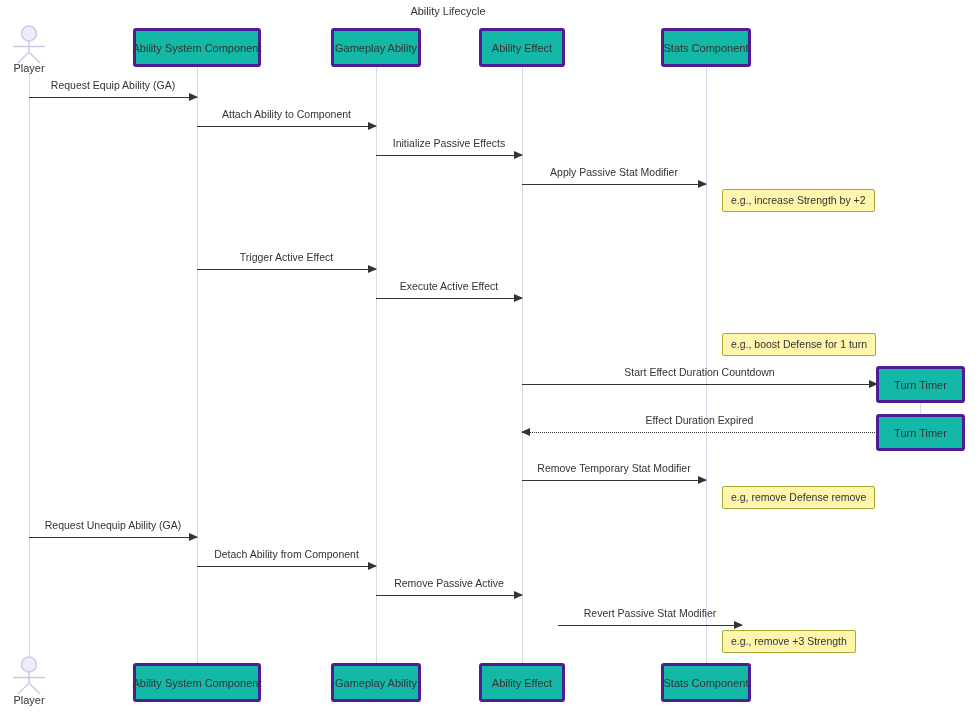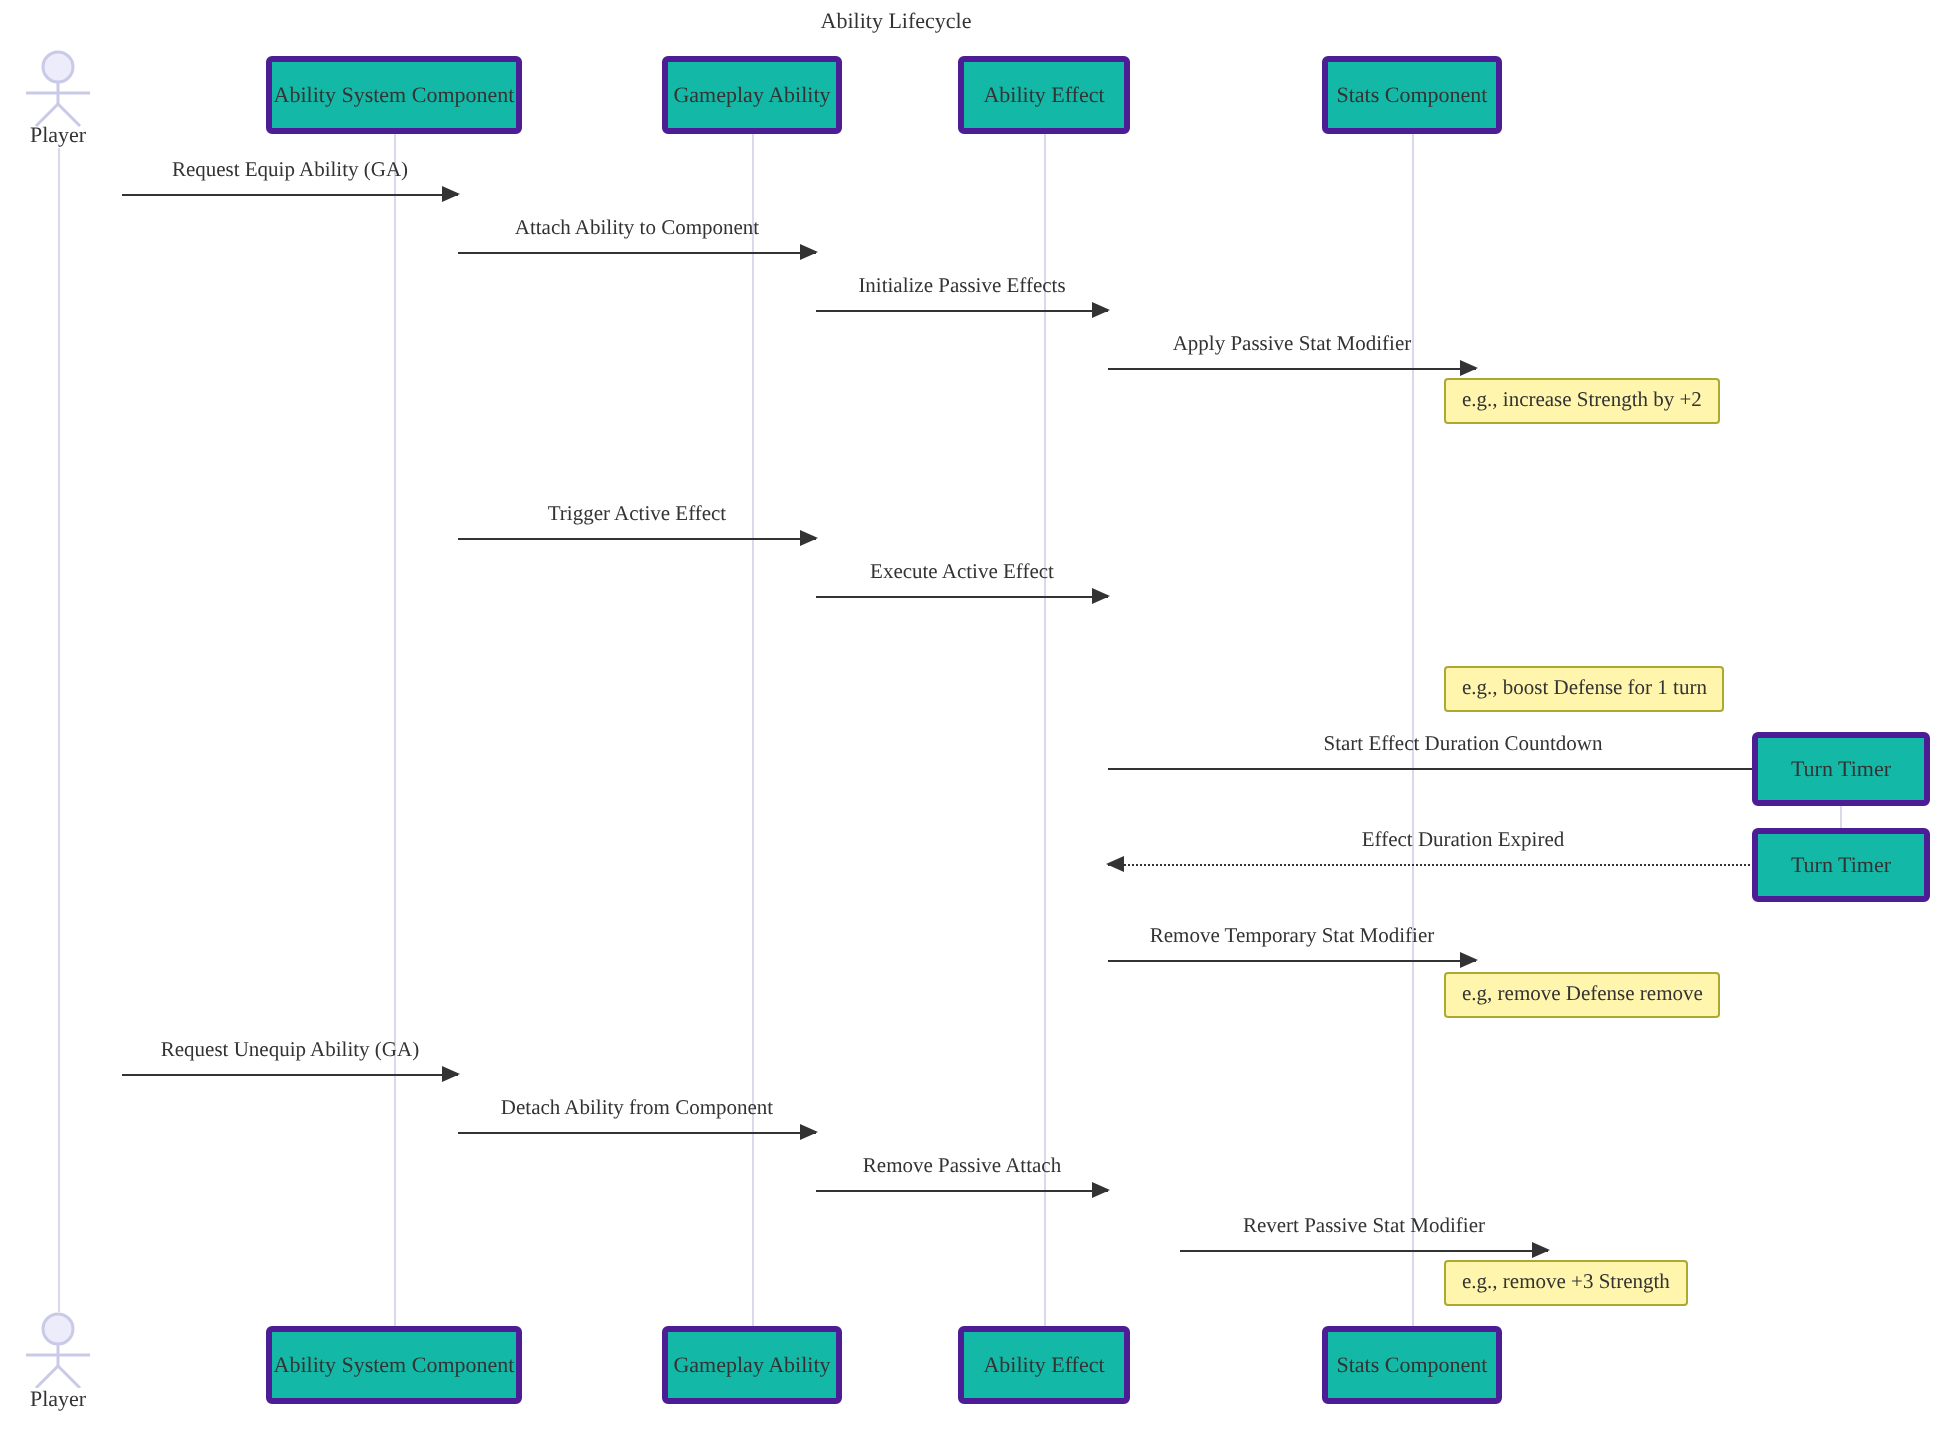--- a/index.html
+++ b/index.html
@@ -1,31 +1,31 @@
 <!DOCTYPE html>
 <html><head>
 <meta charset="utf-8">
 <style>
   html,body{margin:0;padding:0;background:#ffffff;}
   .stage{
     position:relative;width:980px;height:720px;background:#ffffff;
-    font-family:Liberation Serif, serif;color:#333333;overflow:hidden;
+    font-family:Liberation Sans, sans-serif;color:#333333;overflow:hidden;
   }
   .title{
     position:absolute;left:448px;top:5px;transform:translateX(-50%);
     font-size:11px;color:#333333;white-space:nowrap;
   }
   .lifeline{position:absolute;width:1px;background:#d9d9ec;}
   .pbox{
     position:absolute;height:39px;background:#14b8a6;border:3px solid #4c1d95;
     border-radius:3px;box-sizing:border-box;display:flex;align-items:center;
     justify-content:center;font-size:11px;color:#333333;white-space:nowrap;
   }
   .pbox.small{height:37px;}
-  .msg{position:absolute;margin-left:32px;}
+  .msg{position:absolute;}
   .msg .lbl{
     width:100%;text-align:center;font-size:10.5px;line-height:13px;
     margin-bottom:5px;white-space:nowrap;color:#333333;
   }
   .msg .line{height:0;border-top:1px solid #333333;position:relative;}
   .msg.dotted .line{border-top:1px dotted #333333;}
   .msg.arrow-r .line::after{
     content:'';position:absolute;right:-1px;top:-5px;width:0;height:0;
     border-left:9px solid #333333;border-top:4px solid transparent;border-bottom:4px solid transparent;
   }
@@ -136,21 +136,21 @@
 
   <div class="msg arrow-r" style="left:29px;top:519px;width:168px;">
     <div class="lbl">Request Unequip Ability (GA)</div>
     <div class="line"></div>
   </div>
   <div class="msg arrow-r" style="left:197px;top:548px;width:179px;">
     <div class="lbl">Detach Ability from Component</div>
     <div class="line"></div>
   </div>
   <div class="msg arrow-r" style="left:376px;top:577px;width:146px;">
-    <div class="lbl">Remove Passive Attach</div>
+    <div class="lbl">Remove Passive Active</div>
     <div class="line"></div>
   </div>
   <div class="msg arrow-r" style="left:522px;top:607px;width:184px;padding-left:36px;">
     <div class="lbl">Revert Passive Stat Modifier</div>
     <div class="line"></div>
   </div>
 
   <div class="note" style="left:722px;top:630px;">e.g., remove +3 Strength</div>
 
   <div class="pbox" style="left:133px;top:663px;width:128px;">

